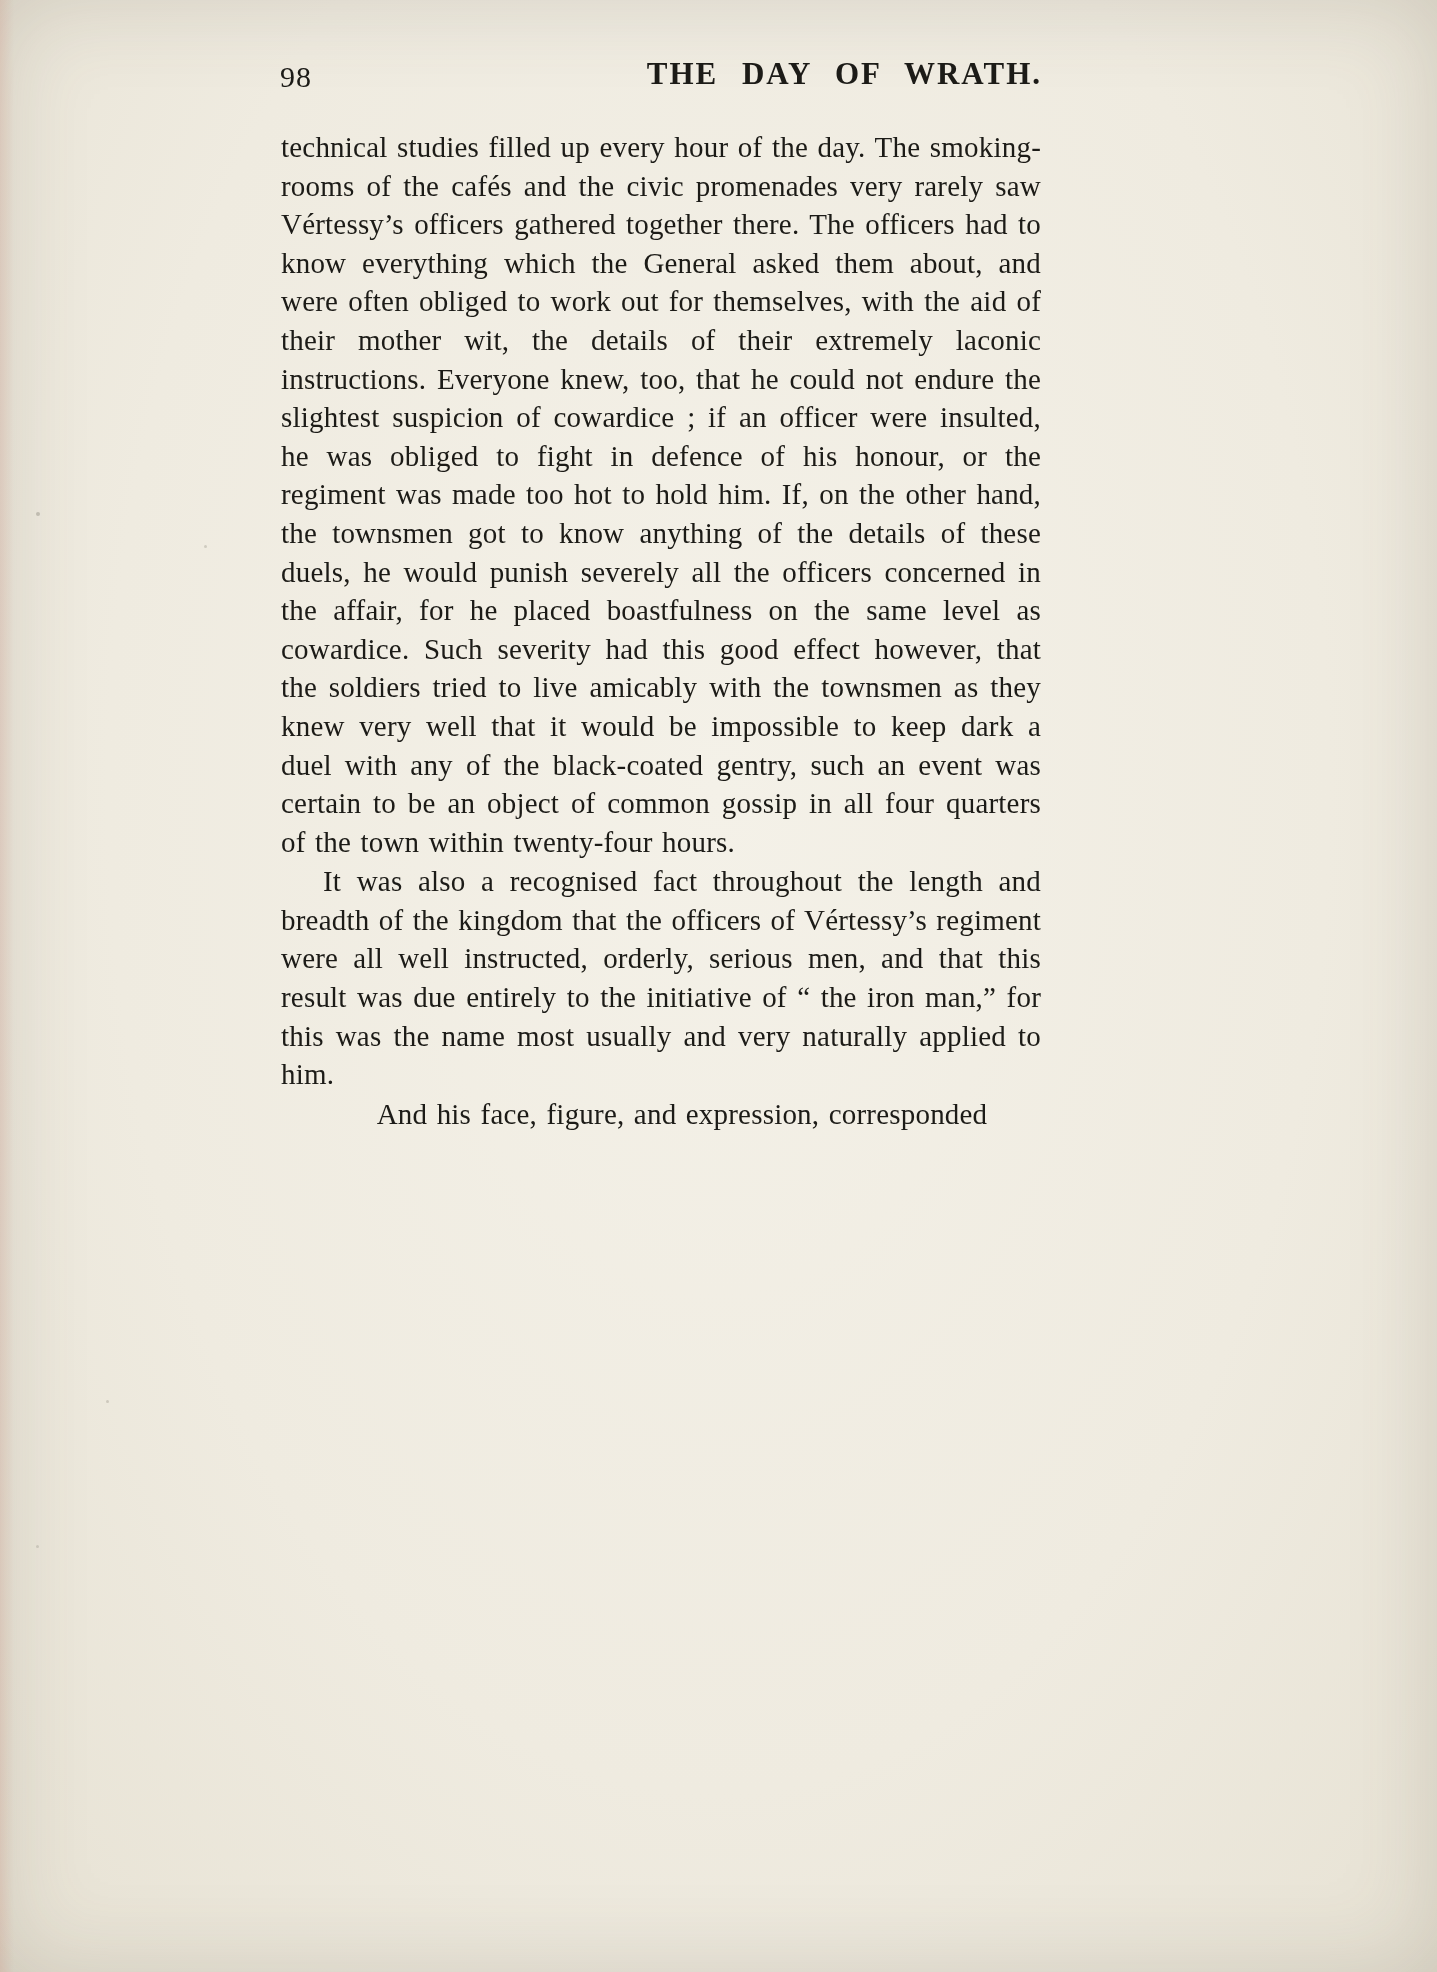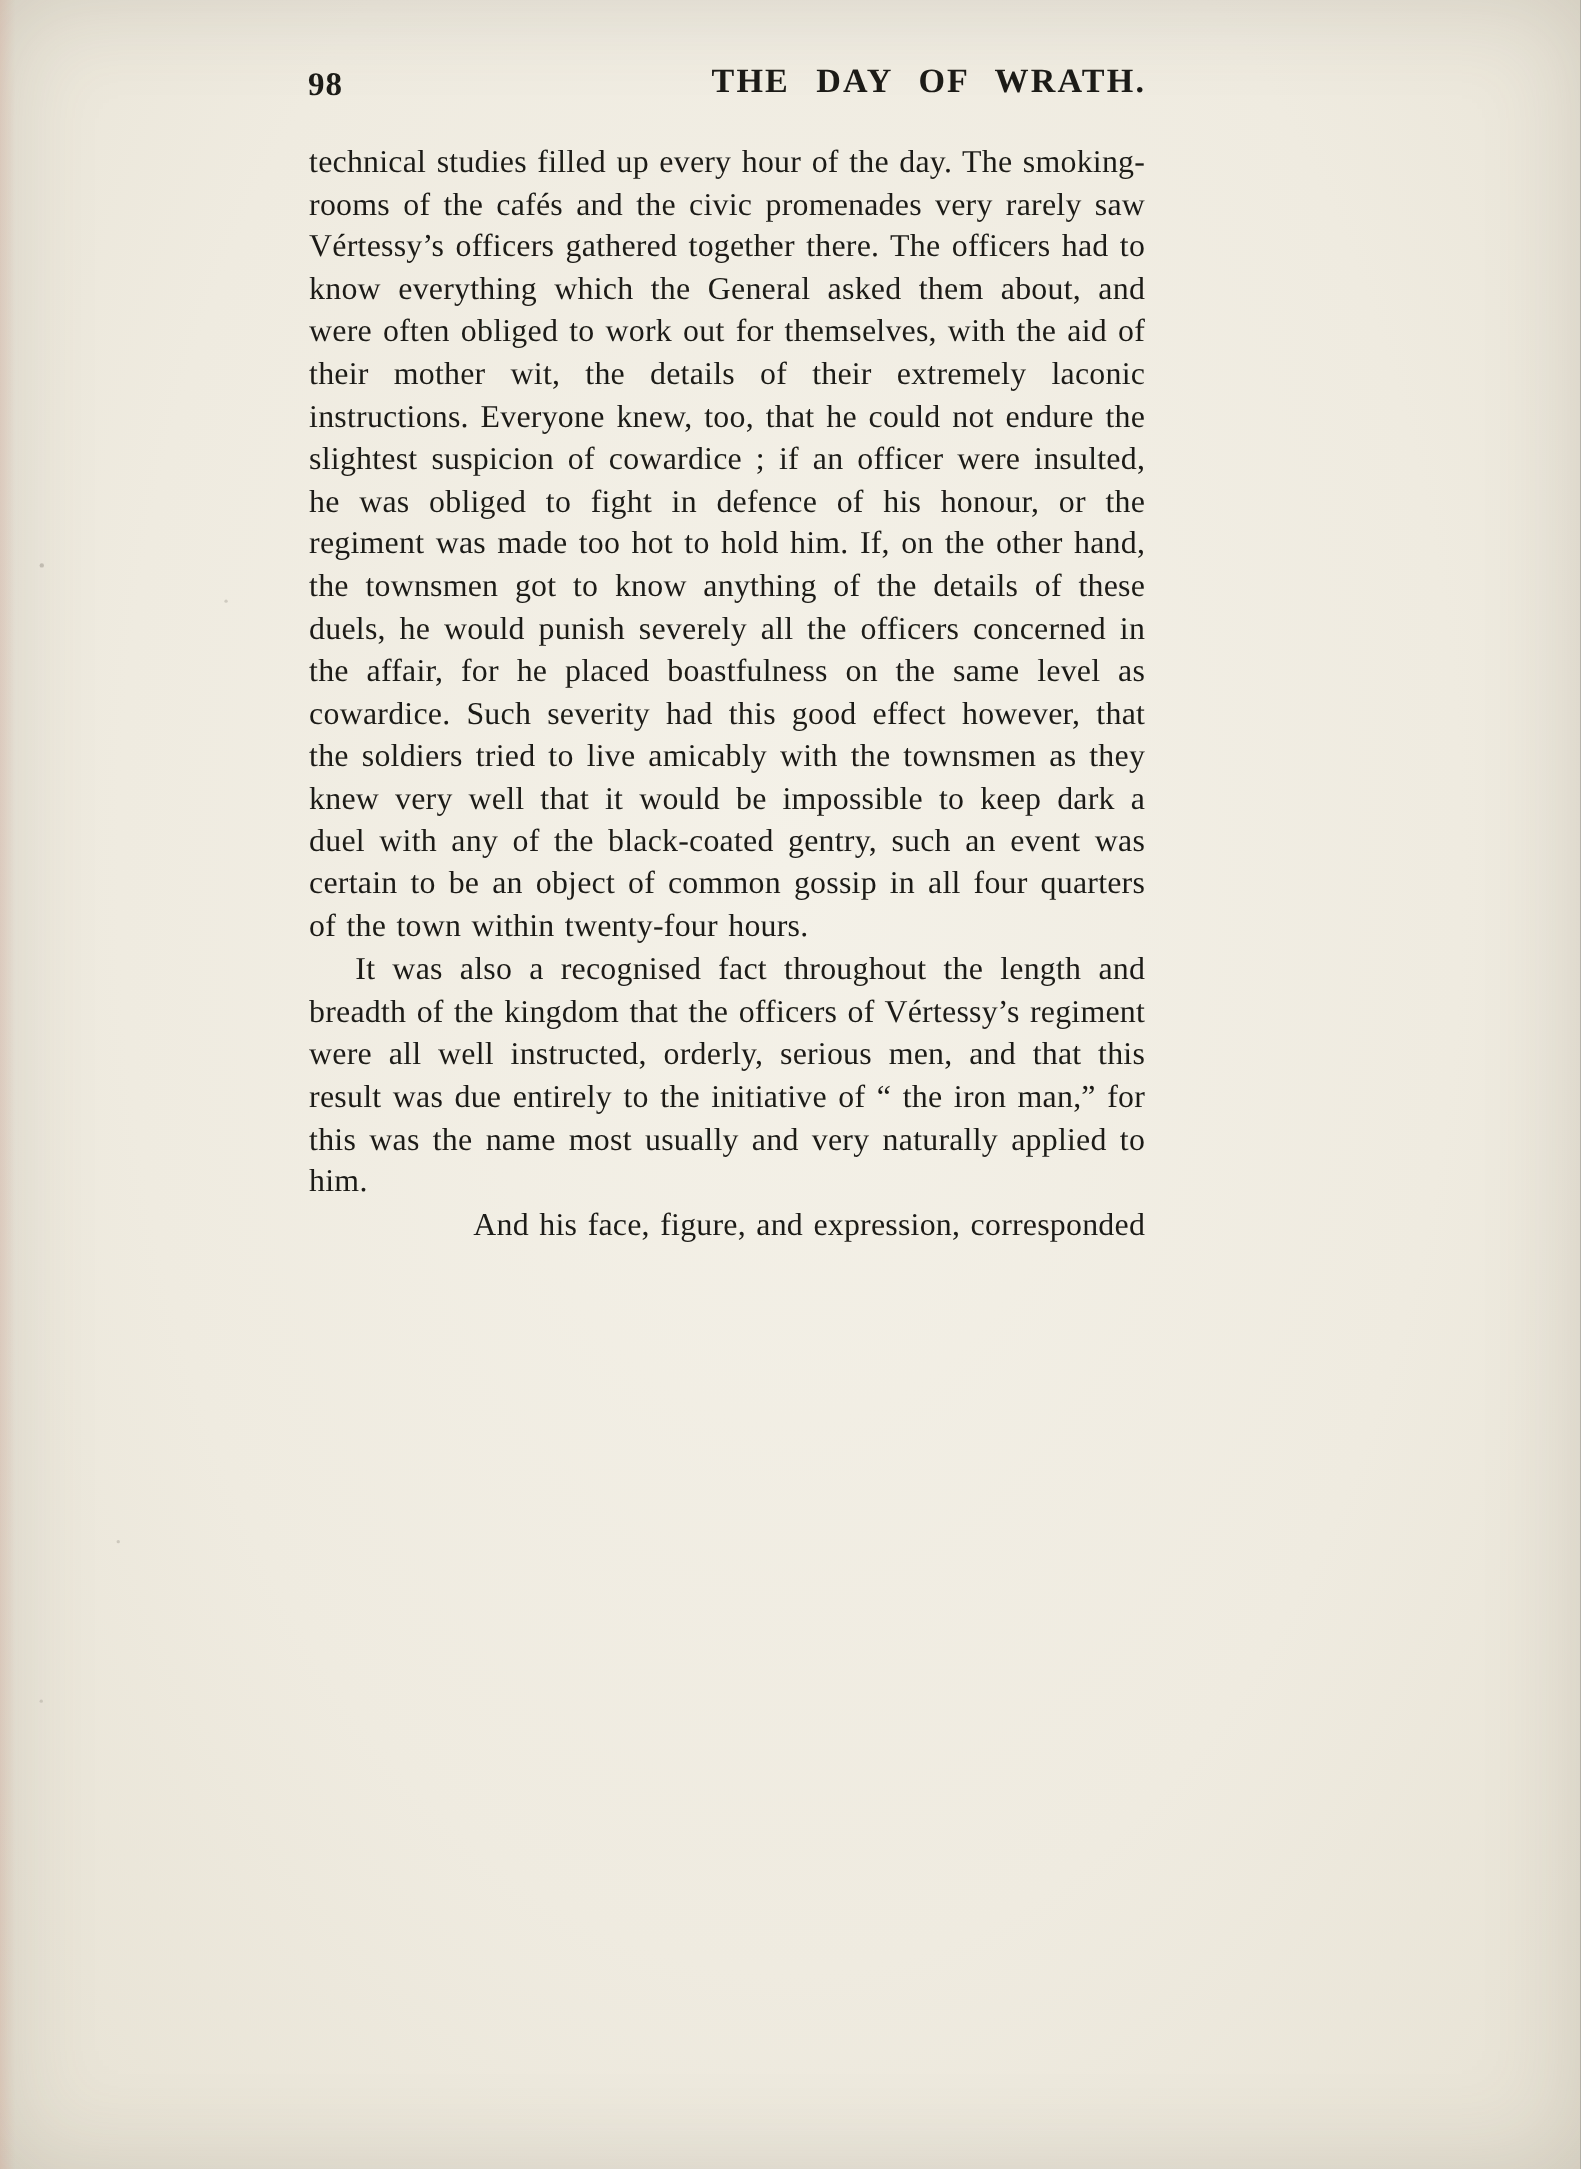--- a/index.html
+++ b/index.html
@@ -28,21 +28,21 @@
   .running-head {
     position: relative;
     height: 46px;
     margin-bottom: 26px;
   }
   .page-number {
     position: absolute;
     left: 0;
     top: 4px;
     font-size: 30px;
-    font-weight: 700;
+    font-weight: 400;
     letter-spacing: 1px;
   }
   .running-title {
     position: absolute;
     left: 0;
     right: 0;
     top: 0;
     text-align: right;
     font-size: 31px;
     font-weight: 700;
@@ -54,21 +54,21 @@
     font-size: 29px;
     line-height: 38.6px;
     text-align: justify;
     word-spacing: 2px;
     letter-spacing: 0.2px;
   }
   .body-text p.indent {
     text-indent: 42px;
   }
   .body-text p.last {
-    text-align: right;
+    text-align: center;
   }
   
   .speck {
     position: absolute;
     background: rgba(60,55,45,0.45);
     border-radius: 50%;
   }
   .speck.s1 { left: 36px;  top: 512px;  width: 4px; height: 4px; opacity: .5; }
   .speck.s2 { left: 204px; top: 545px;  width: 3px; height: 3px; opacity: .4; }
   .speck.s3 { left: 106px; top: 1400px; width: 3px; height: 3px; opacity: .4; }

